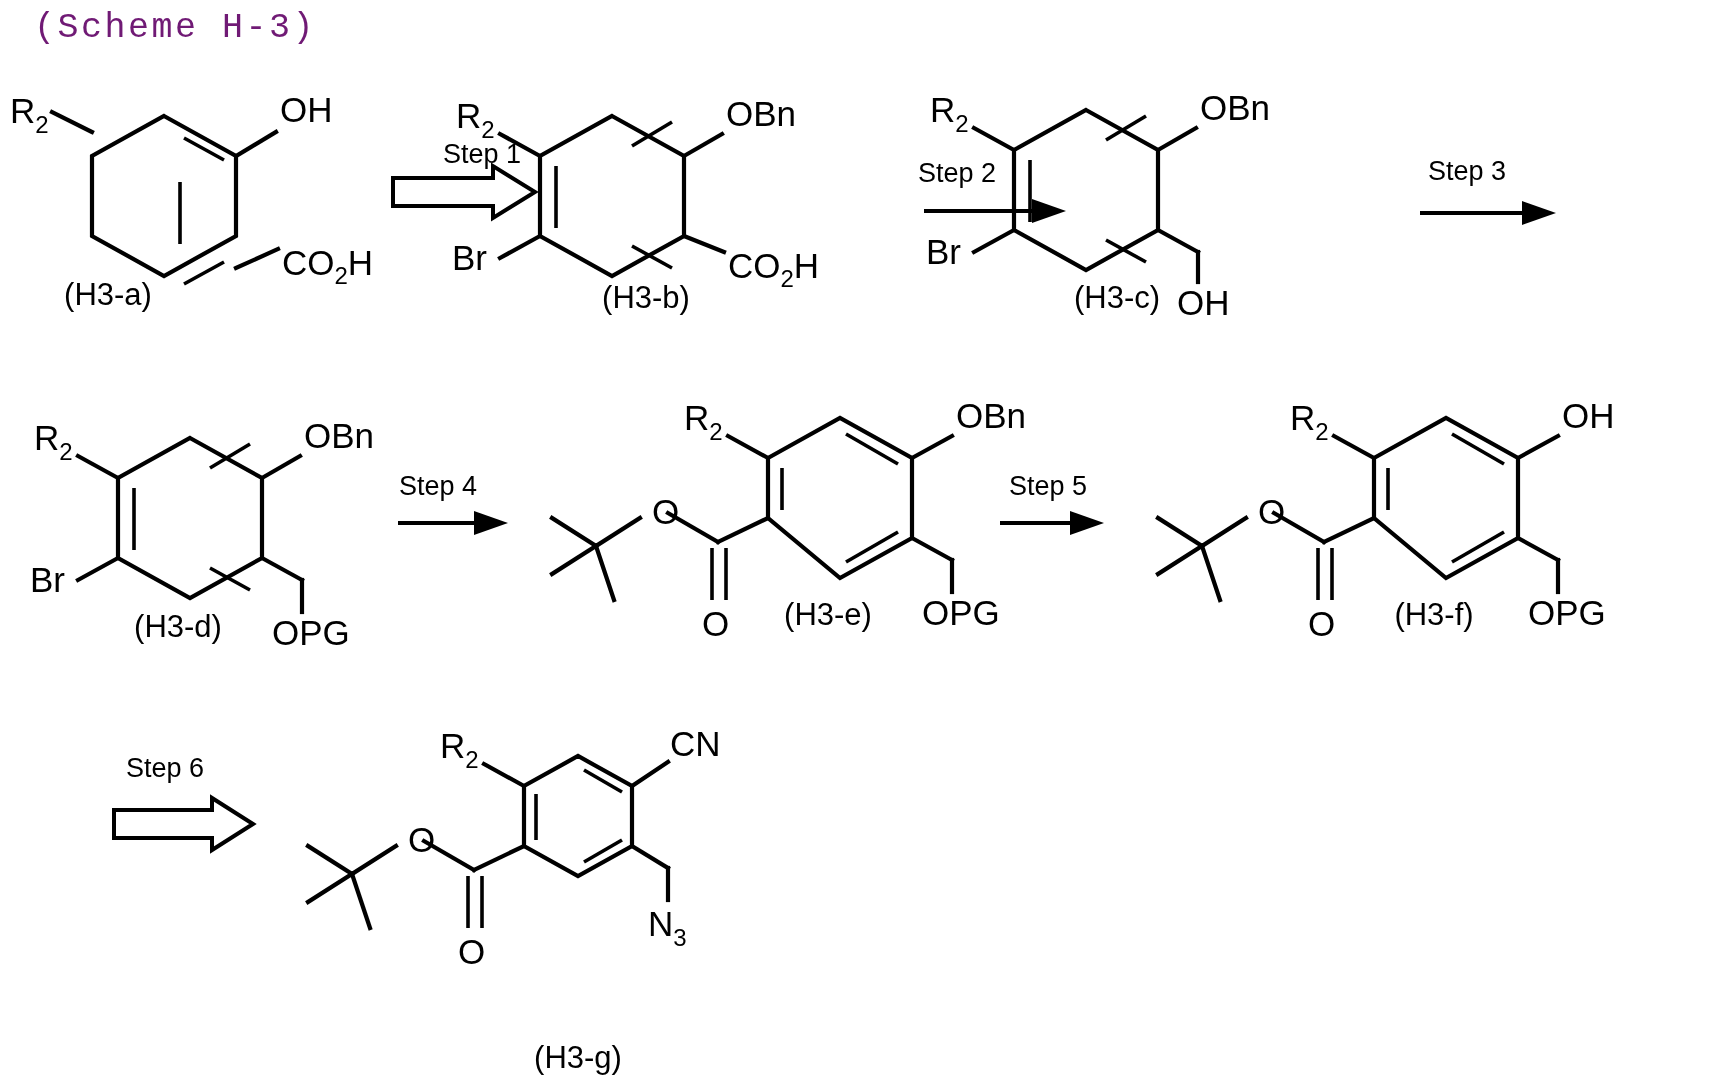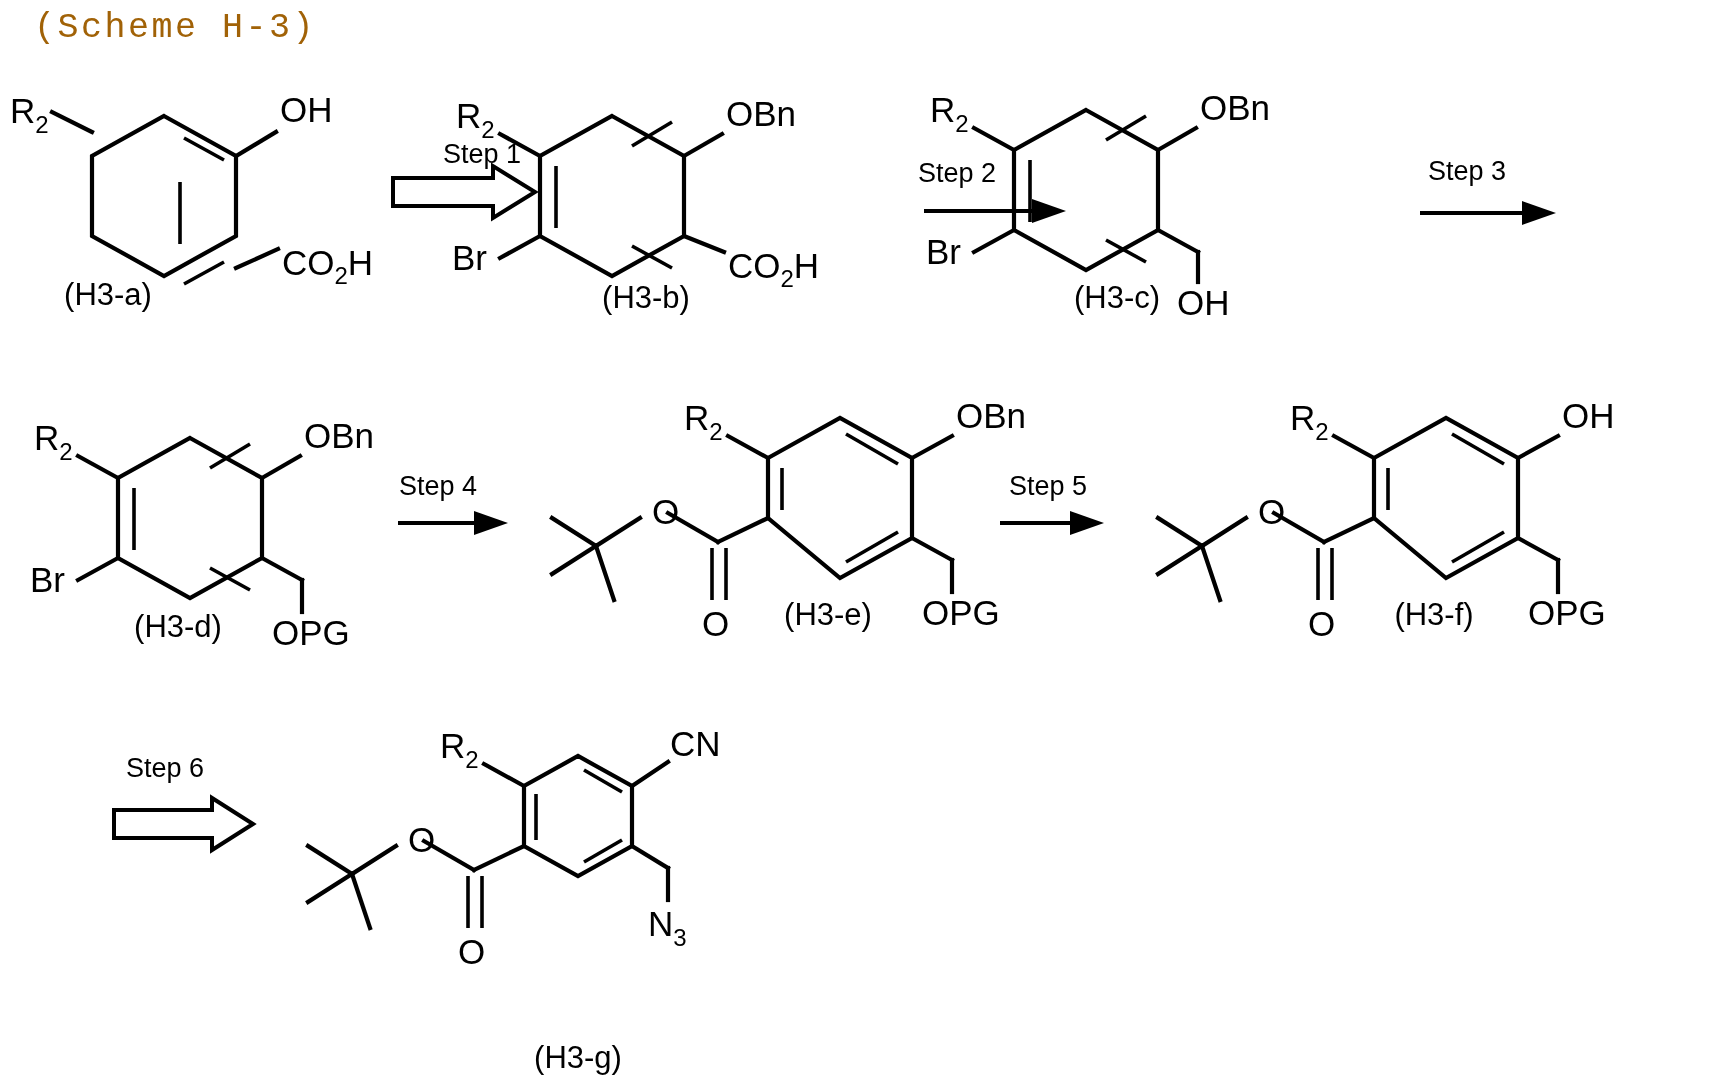--- a/index.html
+++ b/index.html
@@ -19,21 +19,21 @@
     position: absolute;
     inset: 0;
   }
   .scheme-title {
     position: absolute;
     left: 34px;
     top: 8px;
     font-family: "Liberation Mono", monospace;
     font-size: 35px;
     letter-spacing: 2.5px;
-    color: #a16207;
+    color: #701a75;
     white-space: nowrap;
   }
   svg.scheme-canvas {
     position: absolute;
     left: 0;
     top: 0;
     width: 1712px;
     height: 1090px;
   }
   svg.scheme-canvas text {

